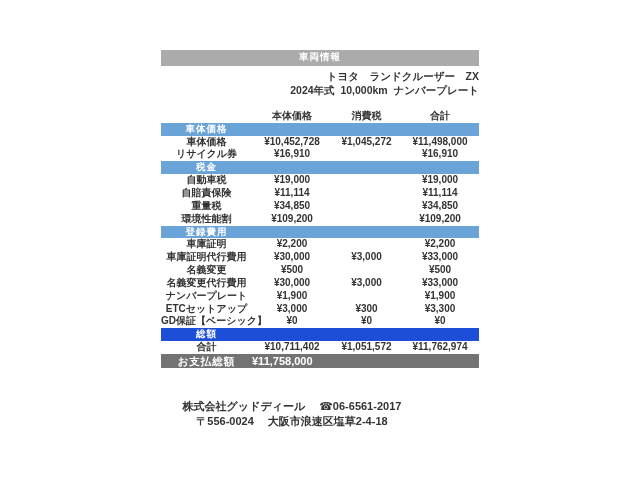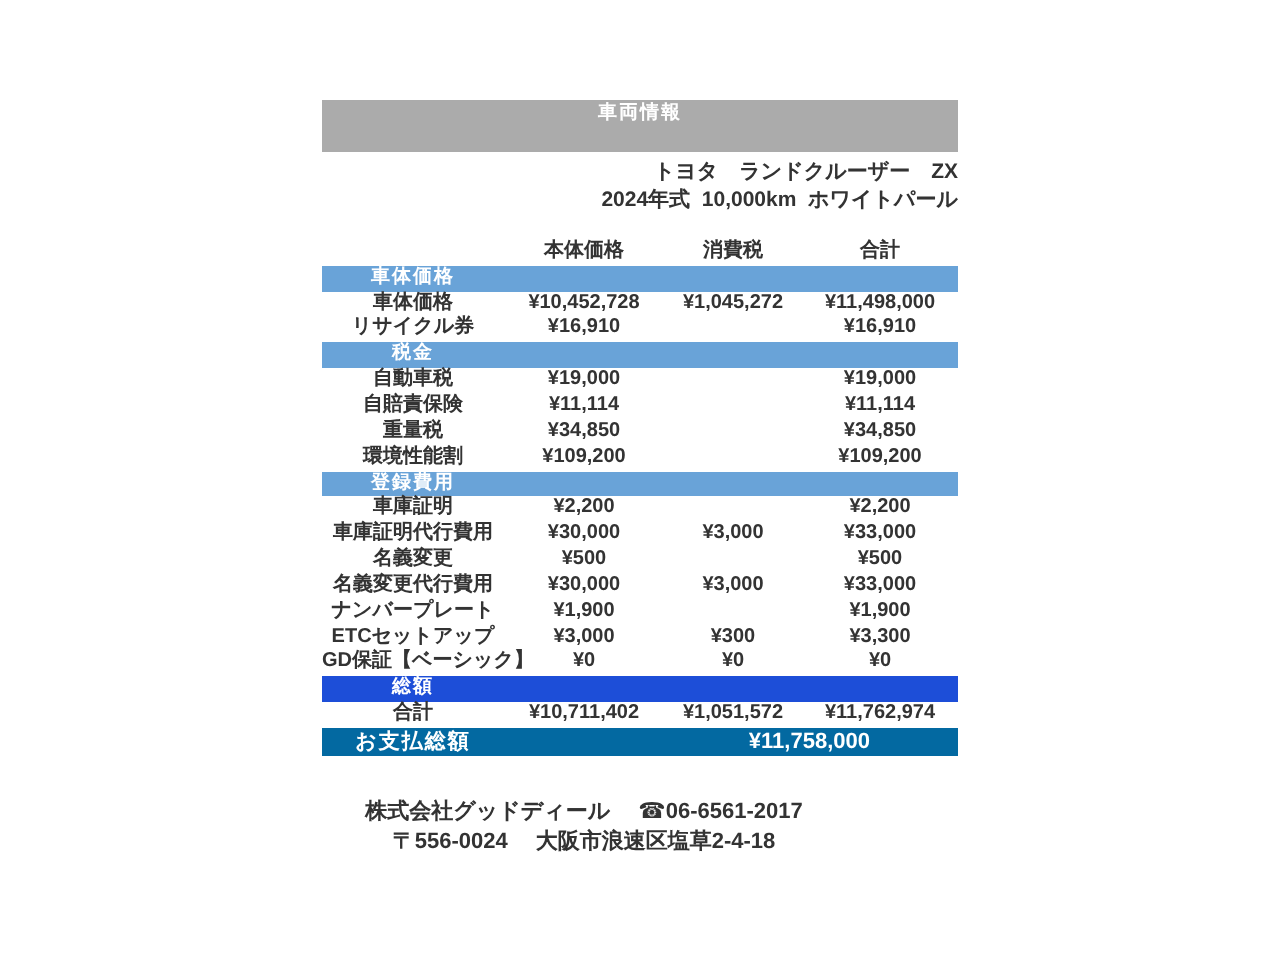--- a/index.html
+++ b/index.html
@@ -4,21 +4,21 @@
 <style>
   html,body{margin:0;padding:0;}
   body{
     width:640px;height:480px;position:relative;background:#ffffff;
     font-family:"Liberation Sans","DejaVu Sans",sans-serif;
     -webkit-font-smoothing:antialiased;
   }
   .sheet{position:absolute;left:161px;top:50px;width:318px;}
 
   .topbar{
-    height:26px;line-height:13px;background:#ababab;color:#ffffff;
+    height:16px;line-height:13px;background:#ababab;color:#ffffff;
     font-size:9.5px;font-weight:bold;text-align:center;
     letter-spacing:1px;
   }
   .title{
     text-align:right;font-size:10.5px;font-weight:bold;color:#333333;
     line-height:14px;white-space:pre;
   }
   .title-block{margin-top:3px;}
 
   .colhead{
@@ -38,45 +38,45 @@
   .trow{
     display:grid;grid-template-columns:91px 80px 69px 78px;
     height:12.9px;line-height:12.9px;
     font-size:10px;font-weight:bold;color:#333333;text-align:center;
     white-space:nowrap;
   }
   .trow.red{color:#d9413c;}
 
   .paybar{
     display:grid;grid-template-columns:91px 1fr;
-    height:14px;line-height:14px;background:#0369a1;color:#ffffff;
+    height:14px;line-height:14px;background:#737373;color:#ffffff;
     font-size:10.5px;font-weight:bold;
   }
   .paybar .paylabel{text-align:center;letter-spacing:1px;}
-  .paybar .payvalue{text-align:right;padding-right:44px;font-size:11px;}
+  .paybar .payvalue{text-align:left;padding-right:34px;font-size:11px;}
 
   .footer{
     position:absolute;left:0;top:399px;width:584px;
     text-align:center;font-size:11px;font-weight:bold;color:#333333;
     line-height:15px;
   }
   .footer .sep{display:inline-block;width:14px;}
 </style>
 </head>
 <body>
 
 <div class="sheet">
 
   <div class="topbar">
     <span>車両情報</span>
   </div>
 
   <div class="title-block">
     <div class="title">トヨタ　ランドクルーザー　ZX</div>
-    <div class="title">2024年式  10,000km  ホワイトパール</div>
+    <div class="title">2024年式  10,000km  ナンバープレート</div>
   </div>
 
   <div class="colhead">
     <div></div>
     <div>本体価格</div>
     <div>消費税</div>
     <div>合計</div>
   </div>
 
   <div id="table-body">

